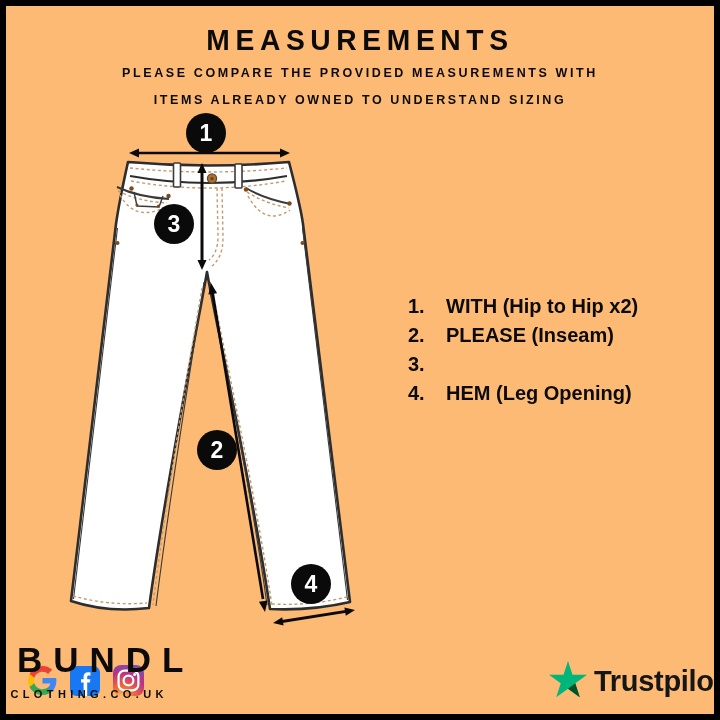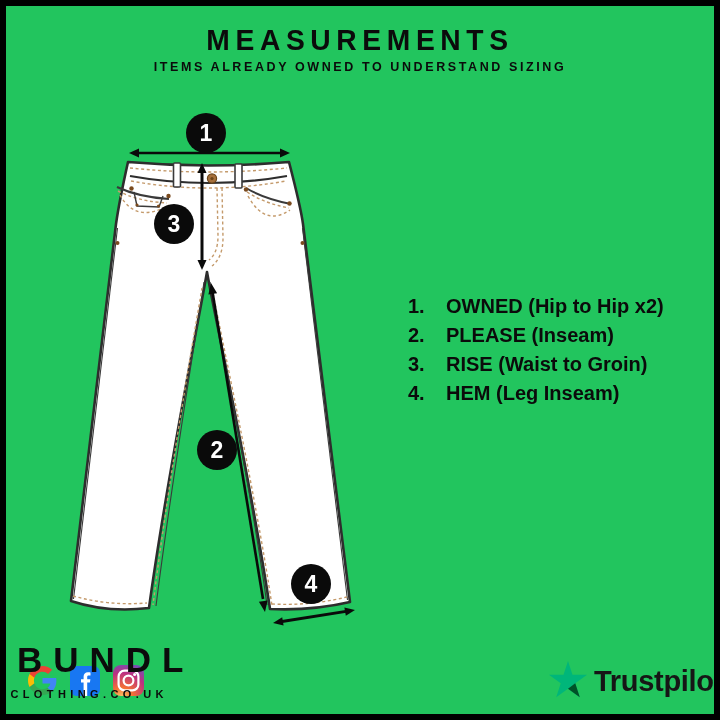--- a/index.html
+++ b/index.html
@@ -1,18 +1,18 @@
 <!DOCTYPE html>
 <html><head>
 <meta charset="utf-8">
 <style>
   html,body{margin:0;padding:0;background:#888;}
   #frame{
     position:relative;width:720px;height:720px;box-sizing:border-box;
-    background:#22c55e;border:6px solid #000;overflow:hidden;
+    background:#fdba74;border:6px solid #000;overflow:hidden;
     font-family:"Liberation Sans",sans-serif;color:#0b0b0b;
   }
   
   #header{position:absolute;top:17px;left:0;width:100%;text-align:center;}
   #page-title{
     margin:0;font-size:30px;font-weight:800;letter-spacing:6px;
     transform:scaleX(.94);transform-origin:center;white-space:nowrap;
   }
   .subtitle{
     margin:7px 0 0 0;font-size:12.5px;font-weight:700;letter-spacing:2.6px;
@@ -32,21 +32,22 @@
   #trustpilot{position:absolute;left:541px;top:654px;display:flex;align-items:center;gap:5px;}
   #trustpilot-label{font-size:29px;font-weight:600;color:#161616;letter-spacing:-0.3px;}
 </style>
 </head>
 <body>
 
 <div id="frame">
 
   <div id="header">
     <h1 id="page-title">MEASUREMENTS</h1>
-    <div class="subtitle" style="margin-top:1px">ITEMS ALREADY OWNED TO UNDERSTAND SIZING</div>
+    <div class="subtitle">PLEASE COMPARE THE PROVIDED MEASUREMENTS WITH</div>
+    <div class="subtitle" style="margin-top:9px">ITEMS ALREADY OWNED TO UNDERSTAND SIZING</div>
   </div>
 
   <svg id="diagram" viewBox="0 0 720 720" xmlns="http://www.w3.org/2000/svg">
 
     <g fill="#ffffff" stroke="#2d2d2d" stroke-width="2.6" stroke-linejoin="round" stroke-linecap="round">
       <path d="M122,156 Q202,163 283,156 C290,183 295,203 297,218 L344,596 Q305,605 264,603 C246,480 207,302 201,266 C195,302 161,470 143,602 Q101,607 65,595 L110,218 C113,197 118,174 122,156 Z"></path>
     </g>
 
     <path d="M124,170 Q202,184 281,170" fill="none" stroke="#2d2d2d" stroke-width="2.2"></path>
 
@@ -135,33 +136,32 @@
       <g>
         <circle cx="305" cy="578" r="20" fill="#0a0a0a"></circle>
         <text x="305" y="586">4</text>
       </g>
     </g>
   </svg>
 
   <div id="legend">
     <div class="legend-row">
       <span class="legend-num">1.</span>
-      <span>OWNED (Hip to Hip x2)</span>
+      <span>WITH (Hip to Hip x2)</span>
     </div>
     <div class="legend-row">
       <span class="legend-num">2.</span>
       <span>PLEASE (Inseam)</span>
     </div>
     <div class="legend-row">
       <span class="legend-num">3.</span>
-      <span>RISE (Waist to Groin)</span>
     </div>
     <div class="legend-row">
       <span class="legend-num">4.</span>
-      <span>HEM (Leg Inseam)</span>
+      <span>HEM (Leg Opening)</span>
     </div>
   </div>
 
   <div id="social">
     <svg width="29" height="29" viewBox="0 0 24 24">
       <path fill="#4285F4" d="M23.49 12.27c0-.79-.07-1.54-.19-2.27H12v4.51h6.47c-.29 1.48-1.14 2.73-2.4 3.58v3h3.86c2.26-2.09 3.56-5.17 3.56-8.82z"></path>
       <path fill="#34A853" d="M12 24c3.24 0 5.95-1.08 7.93-2.91l-3.86-3c-1.08.72-2.45 1.16-4.07 1.16-3.13 0-5.78-2.11-6.73-4.96H1.29v3.09C3.26 21.3 7.31 24 12 24z"></path>
       <path fill="#FBBC05" d="M5.27 14.29c-.25-.72-.38-1.49-.38-2.29s.14-1.57.38-2.29V6.62H1.29C.47 8.24 0 10.06 0 12s.47 3.76 1.29 5.38l3.98-3.09z"></path>
       <path fill="#EA4335" d="M12 4.75c1.77 0 3.35.61 4.6 1.8l3.42-3.42C17.95 1.19 15.24 0 12 0 7.31 0 3.26 2.7 1.29 6.62l3.98 3.09c.95-2.85 3.6-4.96 6.73-4.96z"></path>
     </svg>

